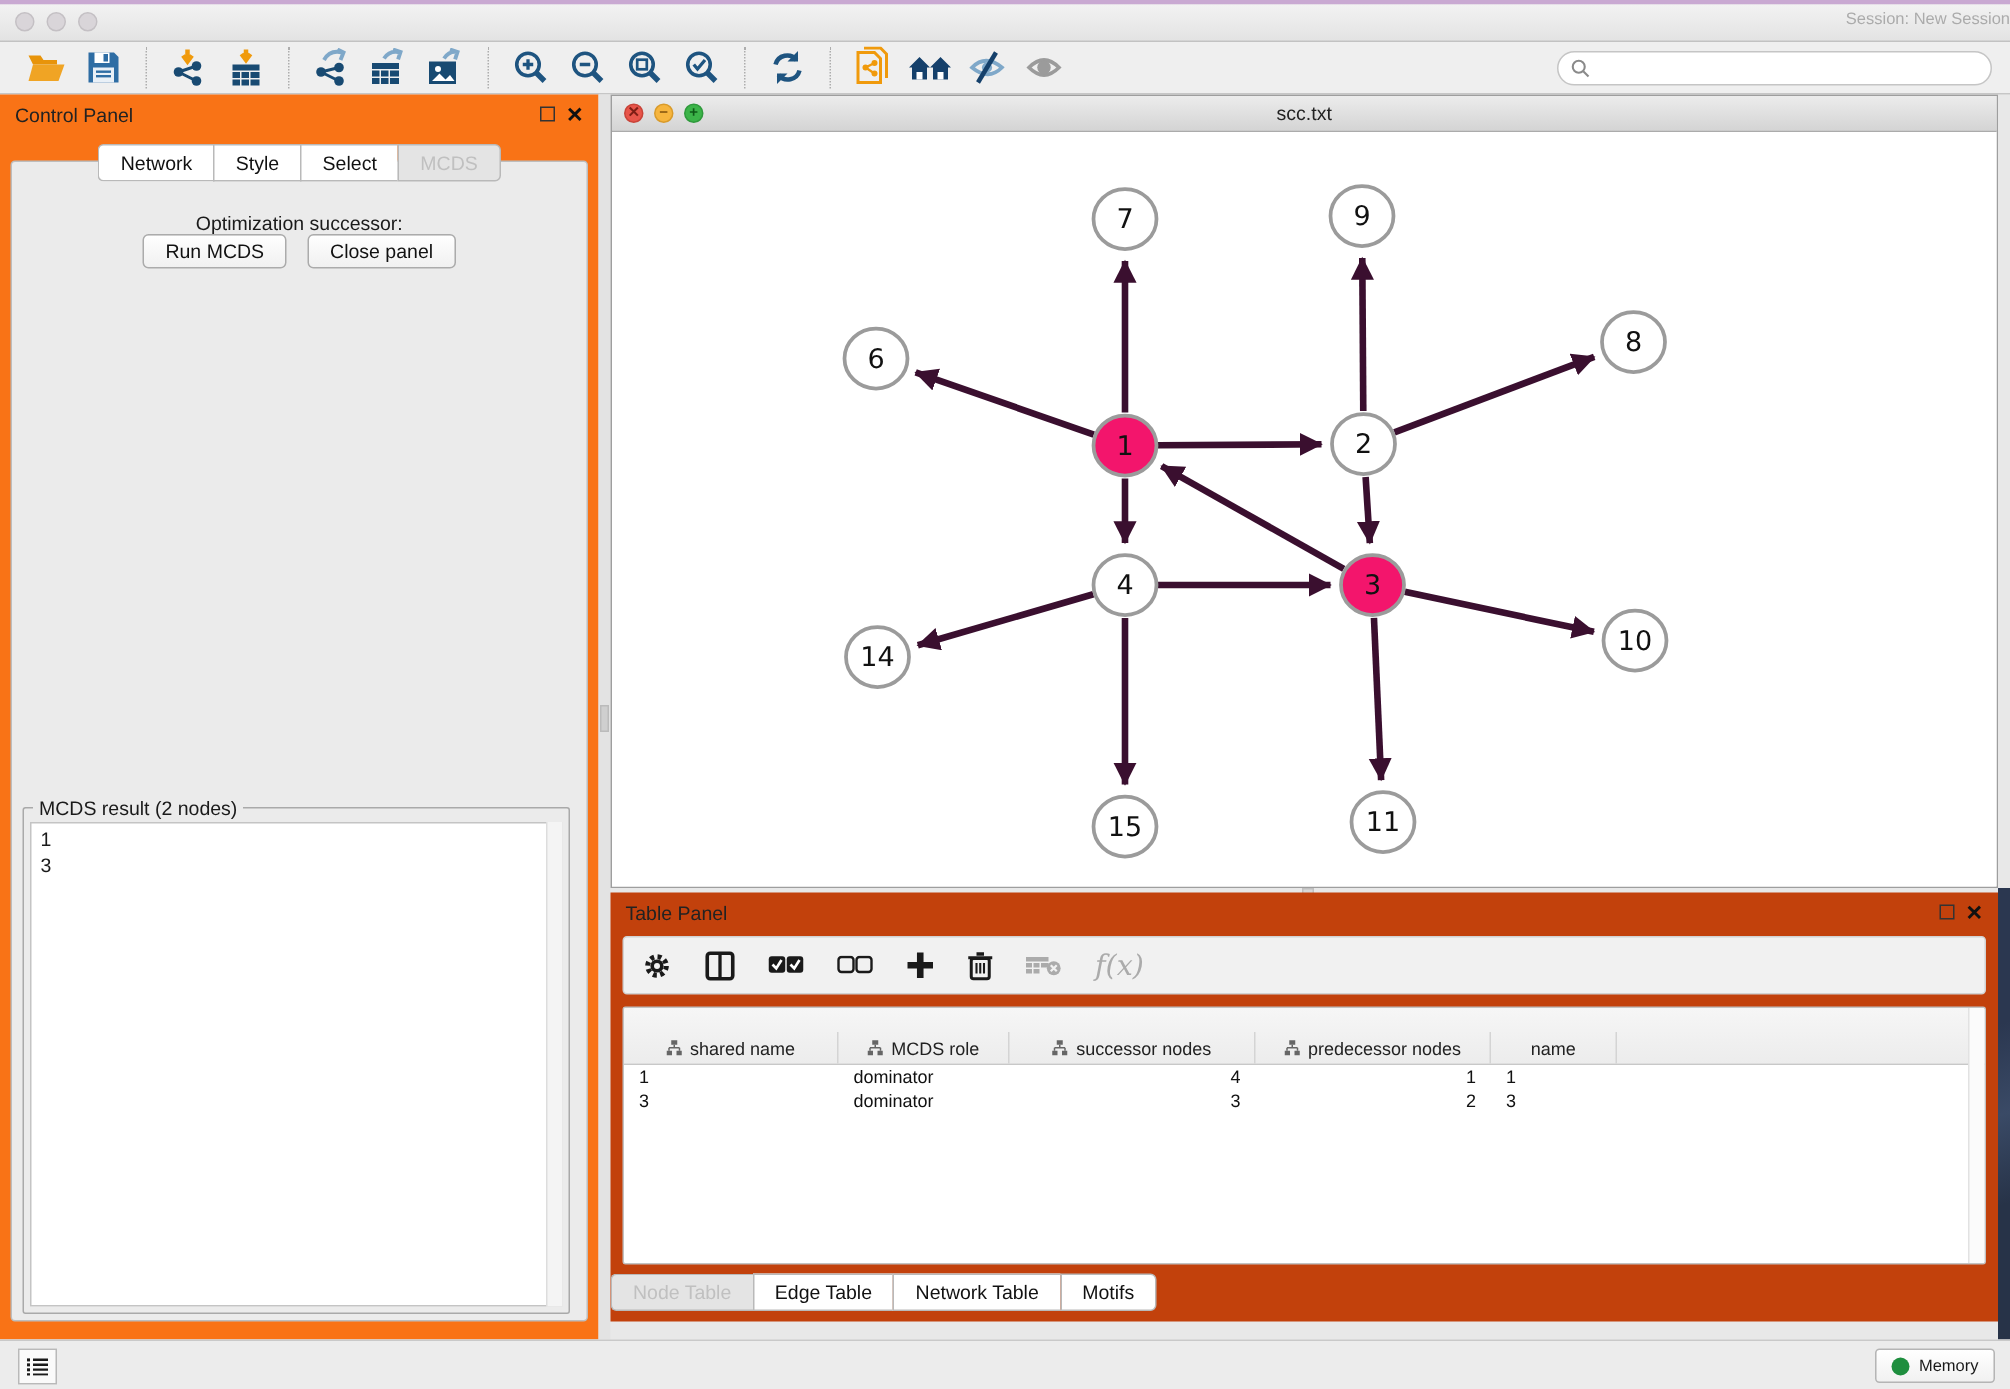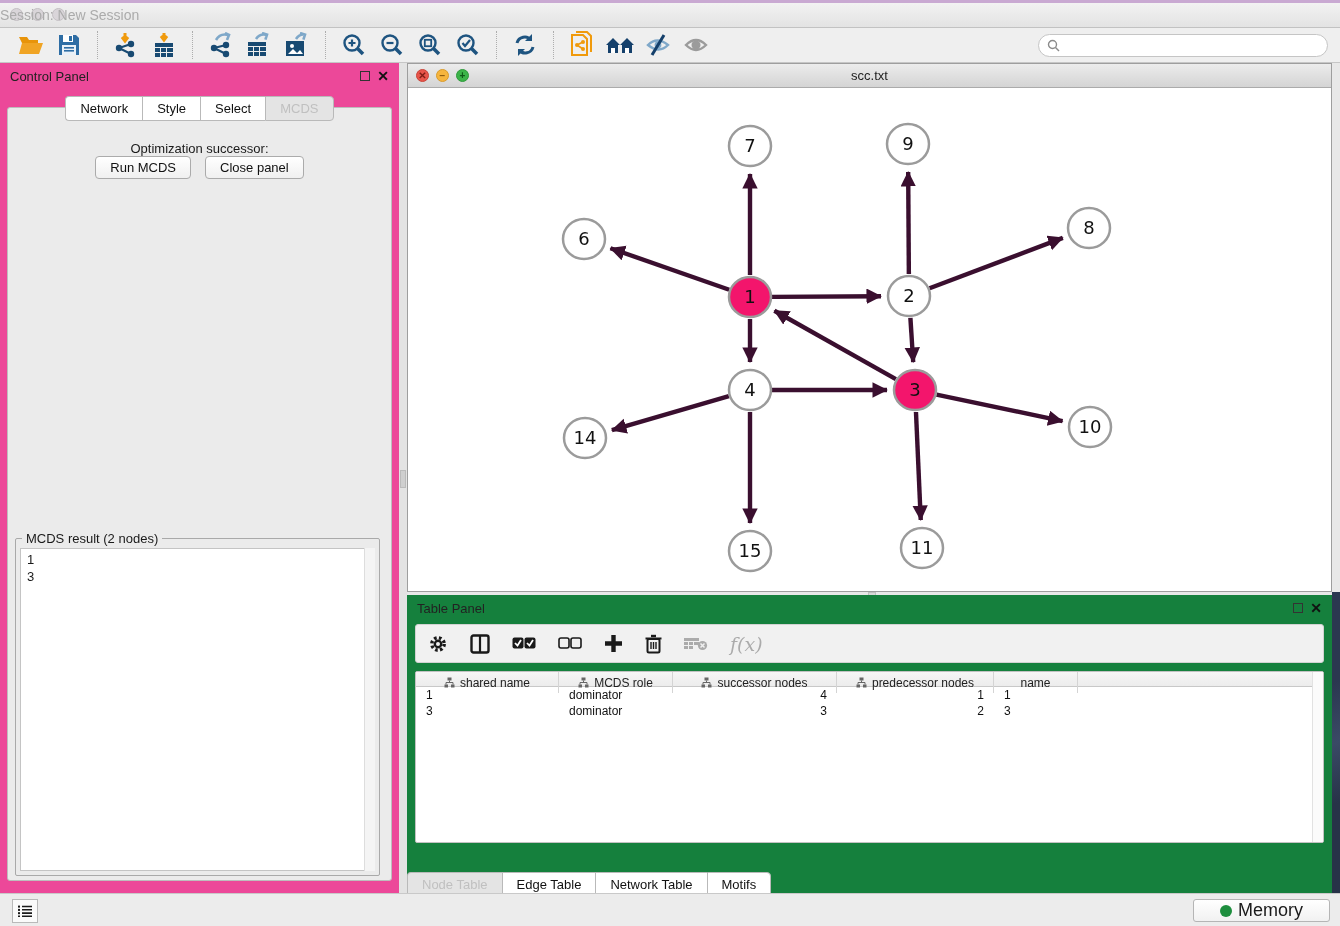--- a/index.html
+++ b/index.html
@@ -9,33 +9,33 @@
   
   .bg-top-strip { position:absolute; top:0; left:0; right:0; height:3px; background:#C9A9D2; }
   .bg-right-strip { position:absolute; top:592px; right:0; width:8px; height:301px; background:#2e3b55;
     background-image:linear-gradient(160deg,#2b3750 30%,#3a4a66 50%,#273348 70%); }
 
   
   .titlebar { position:absolute; top:3px; left:0; right:0; height:25px;
     background:linear-gradient(#F2F2F2,#E3E3E3); border-bottom:1px solid #C2C2C2; }
   .tl-group { position:absolute; left:10px; top:5px; display:flex; gap:8px; }
   .tl { width:13px; height:13px; border-radius:50%; background:#D9D5D9; border:1px solid #C4C0C4; }
-  .win-title { position:absolute; left:0; right:0; top:4px; text-align:left; font-size:14px; color:#ABABAB; }
+  .win-title { position:absolute; left:0; right:0; top:4px; text-align:right; font-size:11px; color:#ABABAB; }
 
   
   .toolbar { position:absolute; top:28px; left:0; right:0; height:35px; background:#EFEFEF;
     border-bottom:1px solid #C6C6C6; display:flex; align-items:center; padding:0 12px; }
   .tbtn { width:32px; height:30px; display:flex; align-items:center; justify-content:center; margin:0 3px; }
   .tsep { width:1px; height:28px; border-left:1px dotted #ADADAD; margin:0 9px; }
   .searchbox { margin-left:auto; width:290px; height:23px; background:#fff; border:1px solid #C5C5C5;
     border-radius:12px; display:flex; align-items:center; padding:0 8px; }
   .searchbox input { border:none; outline:none; flex:1; font-size:12px; background:transparent; margin-left:5px; }
 
   
-  .control-panel { position:absolute; left:0; top:63px; width:399px; bottom:33px; background:#ec4899; }
+  .control-panel { position:absolute; left:0; top:63px; width:399px; bottom:33px; background:#f97316; }
   .panel-head { height:26px; display:flex; align-items:center; padding:0 10px; }
   .panel-title { font-size:13px; color:#222; }
   .panel-head-icons { margin-left:auto; display:flex; gap:7px; align-items:center; }
   .float-box { width:10px; height:10px; border:1.5px solid #333; }
   .close-x { font-size:14px; font-weight:bold; color:#111; line-height:10px; }
   .cp-tabs { position:absolute; top:33px; left:0; right:0; display:flex; justify-content:center; z-index:3; }
   .seg { display:flex; }
   .seg .tab { font-size:13px; padding:4px 14px; background:#fff; border:1px solid #B9B9B9; border-right:none; color:#111; }
   .seg .tab:first-child { border-radius:4px 0 0 4px; }
   .seg .tab:last-child { border-right:1px solid #B9B9B9; border-radius:0 4px 4px 0; }
@@ -69,41 +69,41 @@
   .nt-lights { position:absolute; left:8px; display:flex; gap:7px; }
   .nt { width:13px; height:13px; border-radius:50%; display:flex; align-items:center; justify-content:center;
     font-size:10px; font-weight:bold; line-height:13px; }
   .nt.red { background:#E8554A; border:1px solid #C94439; color:#7e1d15; }
   .nt.yellow { background:#F6B53E; border:1px solid #D99B2B; color:#8a5a10; }
   .nt.green { background:#3CB449; border:1px solid #2F9A3C; color:#0e5a18; }
   .net-title { width:100%; text-align:center; font-size:13px; color:#222; }
   .net-canvas { position:absolute; left:0; top:24px; right:0; bottom:0; background:#fff; }
 
   
-  .table-panel { position:absolute; left:407px; top:595px; width:925px; bottom:22px; background:#15803d; }
+  .table-panel { position:absolute; left:407px; top:595px; width:925px; bottom:45px; background:#c2410c; }
   .tp-toolbar { position:absolute; left:8px; right:8px; top:29px; height:39px; background:#F1F1F1;
     border:1px solid #D2D2D2; border-radius:3px; display:flex; align-items:center; padding:0 12px; gap:22px; }
   .tp-ico { display:flex; align-items:center; justify-content:center; }
   .fx { font-family:"DejaVu Serif",serif; font-style:italic; font-size:19px; color:#ABABAB; }
   .tbl-wrap { position:absolute; left:8px; right:8px; top:76px; height:172px; background:#fff;
     border:1px solid #C2C2C2; border-radius:2px; overflow:hidden; }
-  .tbl-head { display:flex; background:linear-gradient(#F6F6F6,#ECECEC); border-bottom:1px solid #C8C8C8; height:15px; }
+  .tbl-head { display:flex; background:linear-gradient(#F6F6F6,#ECECEC); border-bottom:1px solid #C8C8C8; height:38px;align-items:flex-end; }
   .th { display:flex; align-items:center; justify-content:center; gap:5px; font-size:12px; color:#222;
     border-right:1px solid #D4D4D4; height:21px; }
   .tr { display:flex; height:16px; }
   .td { font-size:12px; padding:1px 10px 0; color:#111; overflow:hidden; }
   .tbl-scroll { position:absolute; right:0; top:0; bottom:0; width:11px; background:#FBFBFB; border-left:1px solid #E2E2E2; }
   .tp-tabs { position:absolute; left:0; right:0; bottom:7px; display:flex; justify-content:flex-start; }
 
   
   .statusbar { position:absolute; left:0; right:0; bottom:0; height:33px; background:#ECECEC; border-top:1px solid #C9C9C9; }
   .list-btn { position:absolute; left:12px; top:5px; width:26px; height:24px; background:#FAFAFA;
     border:1px solid #B9B9B9; display:flex; align-items:center; justify-content:center; }
   .mem-btn { position:absolute; right:10px; top:5px; height:23px; background:linear-gradient(#FFF,#F1F1F1);
-    border:1px solid #B5B5B5; border-radius:3px; display:flex; align-items:center; gap:6px; padding:0 26px; font-size:18px; }
+    border:1px solid #B5B5B5; border-radius:3px; display:flex; align-items:center; gap:6px; padding:0 10px; font-size:11px; }
   .mem-dot { width:12px; height:12px; border-radius:50%; background:#1E8E3E; }
 
   svg { display:block; }
 </style>
 </head>
 <body>
 
 <div class="bg-top-strip"></div>
 <div class="bg-right-strip"></div>
 

